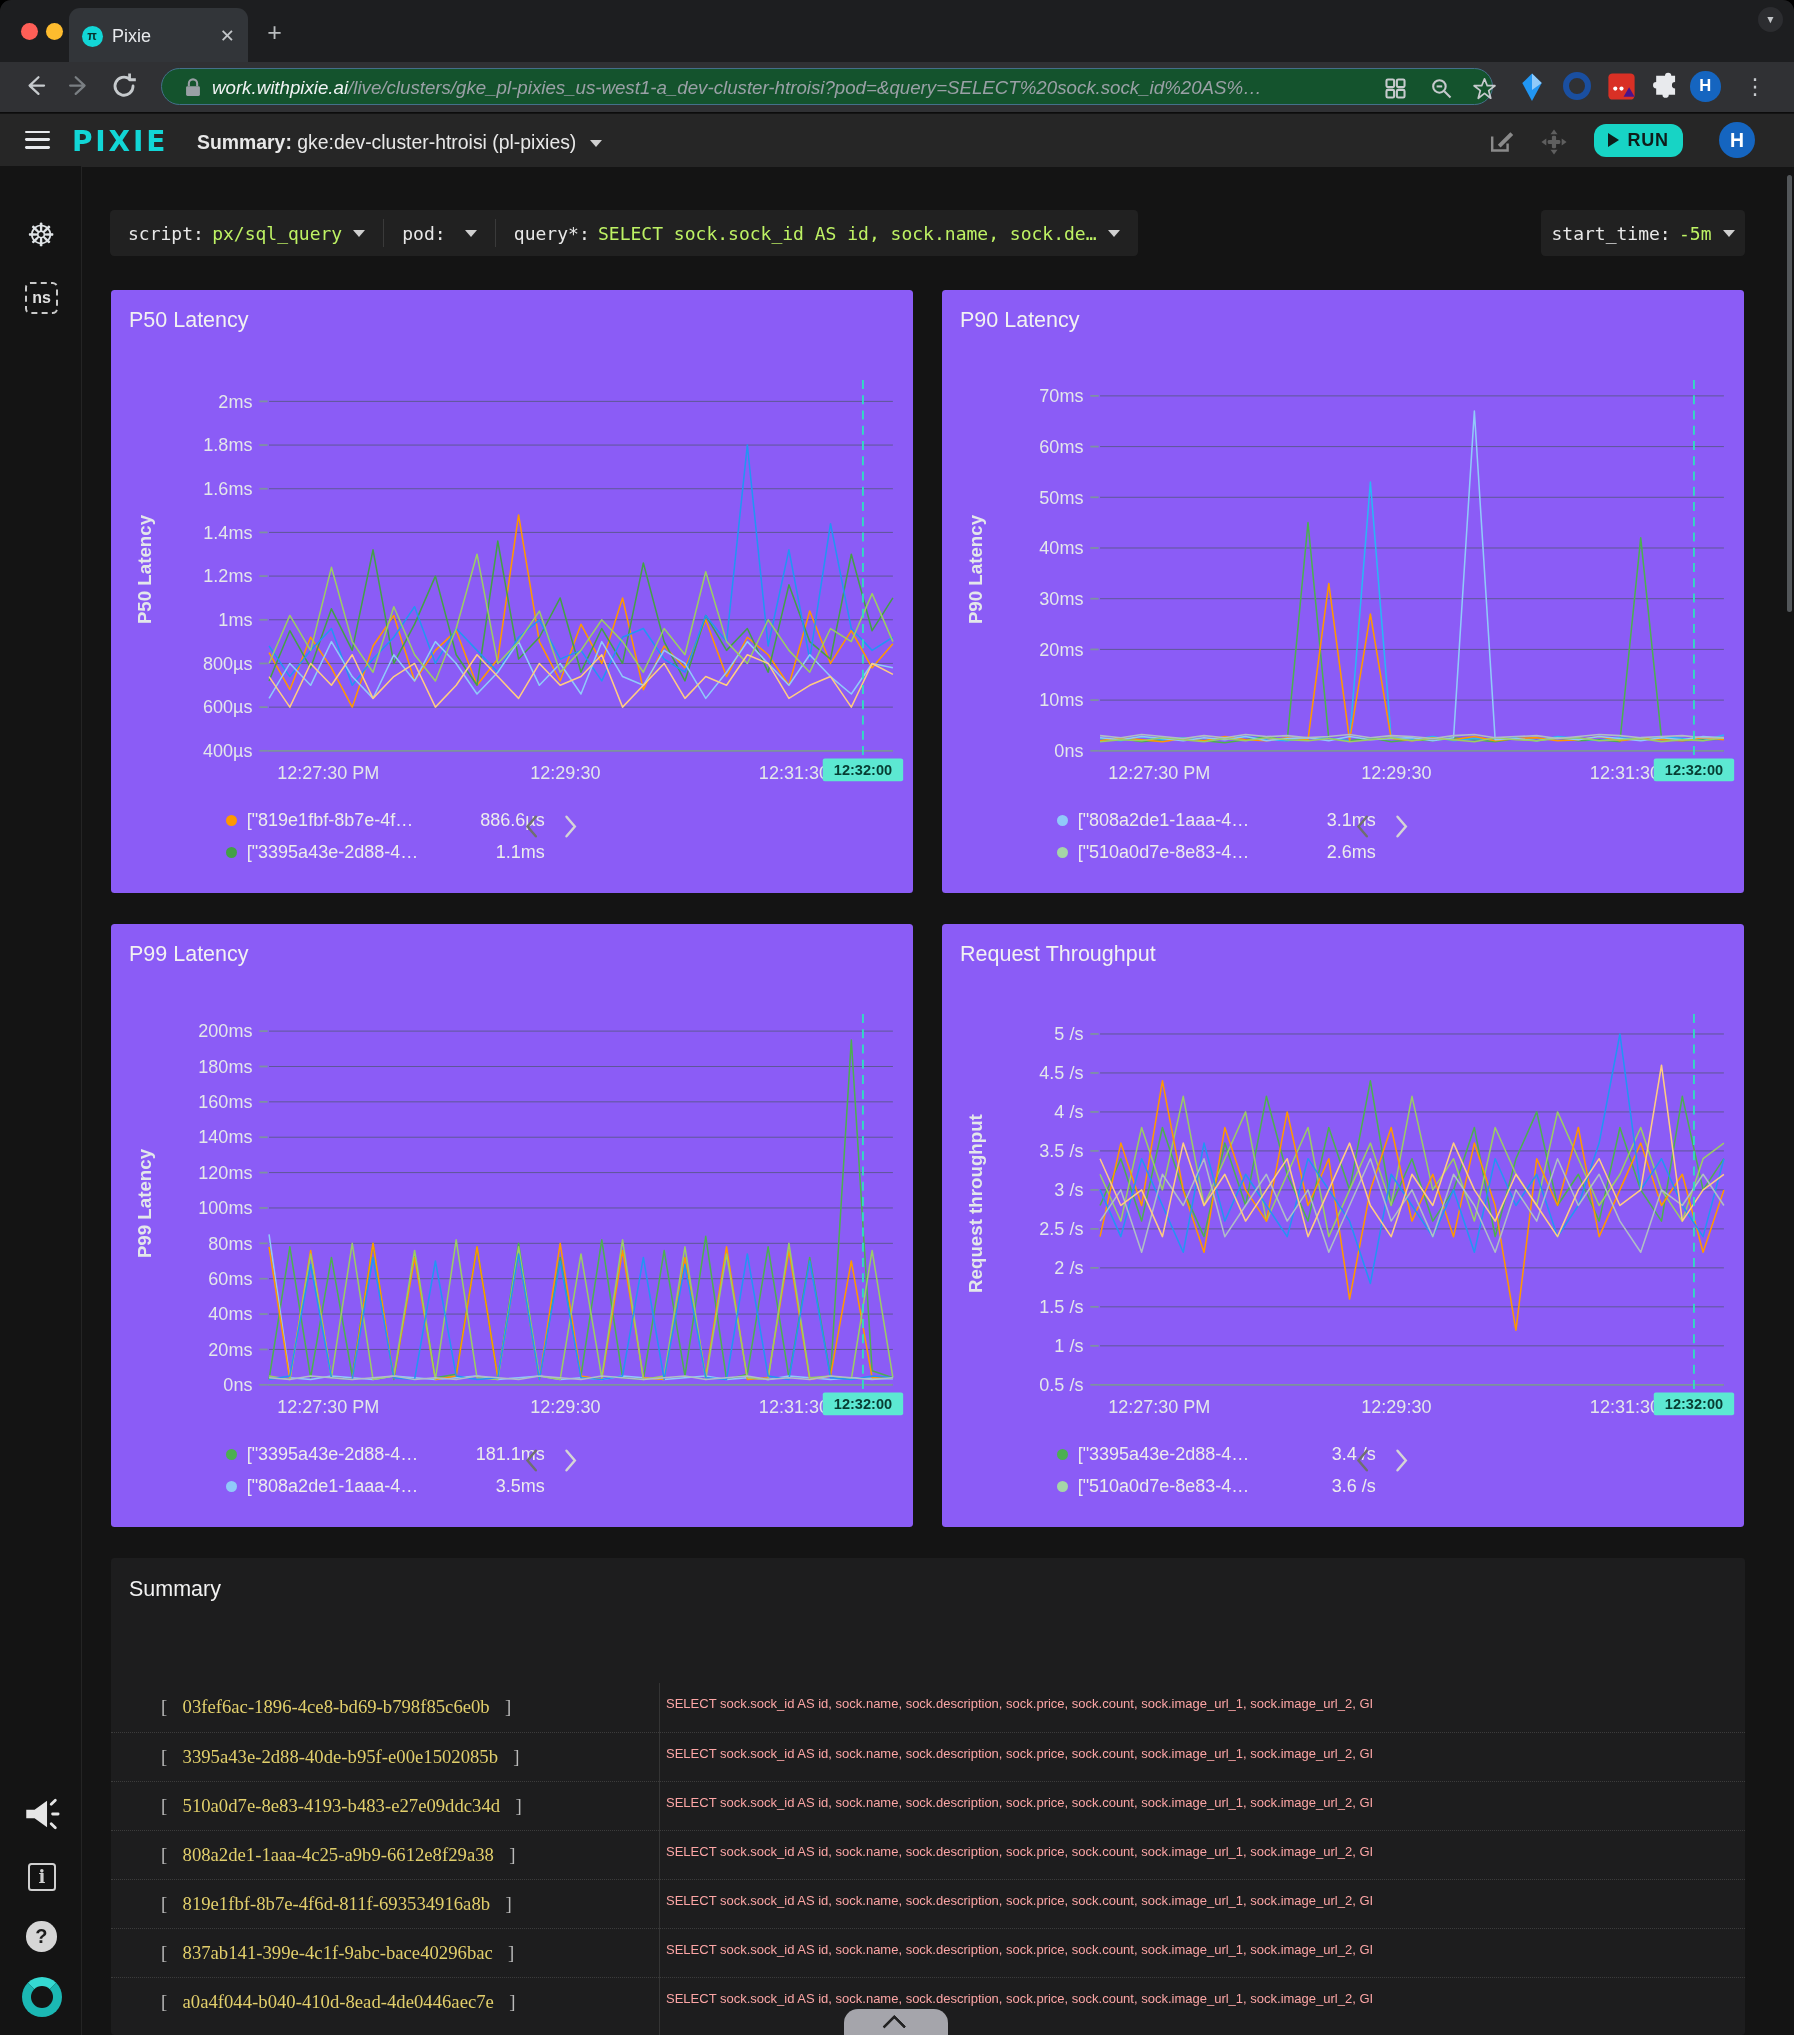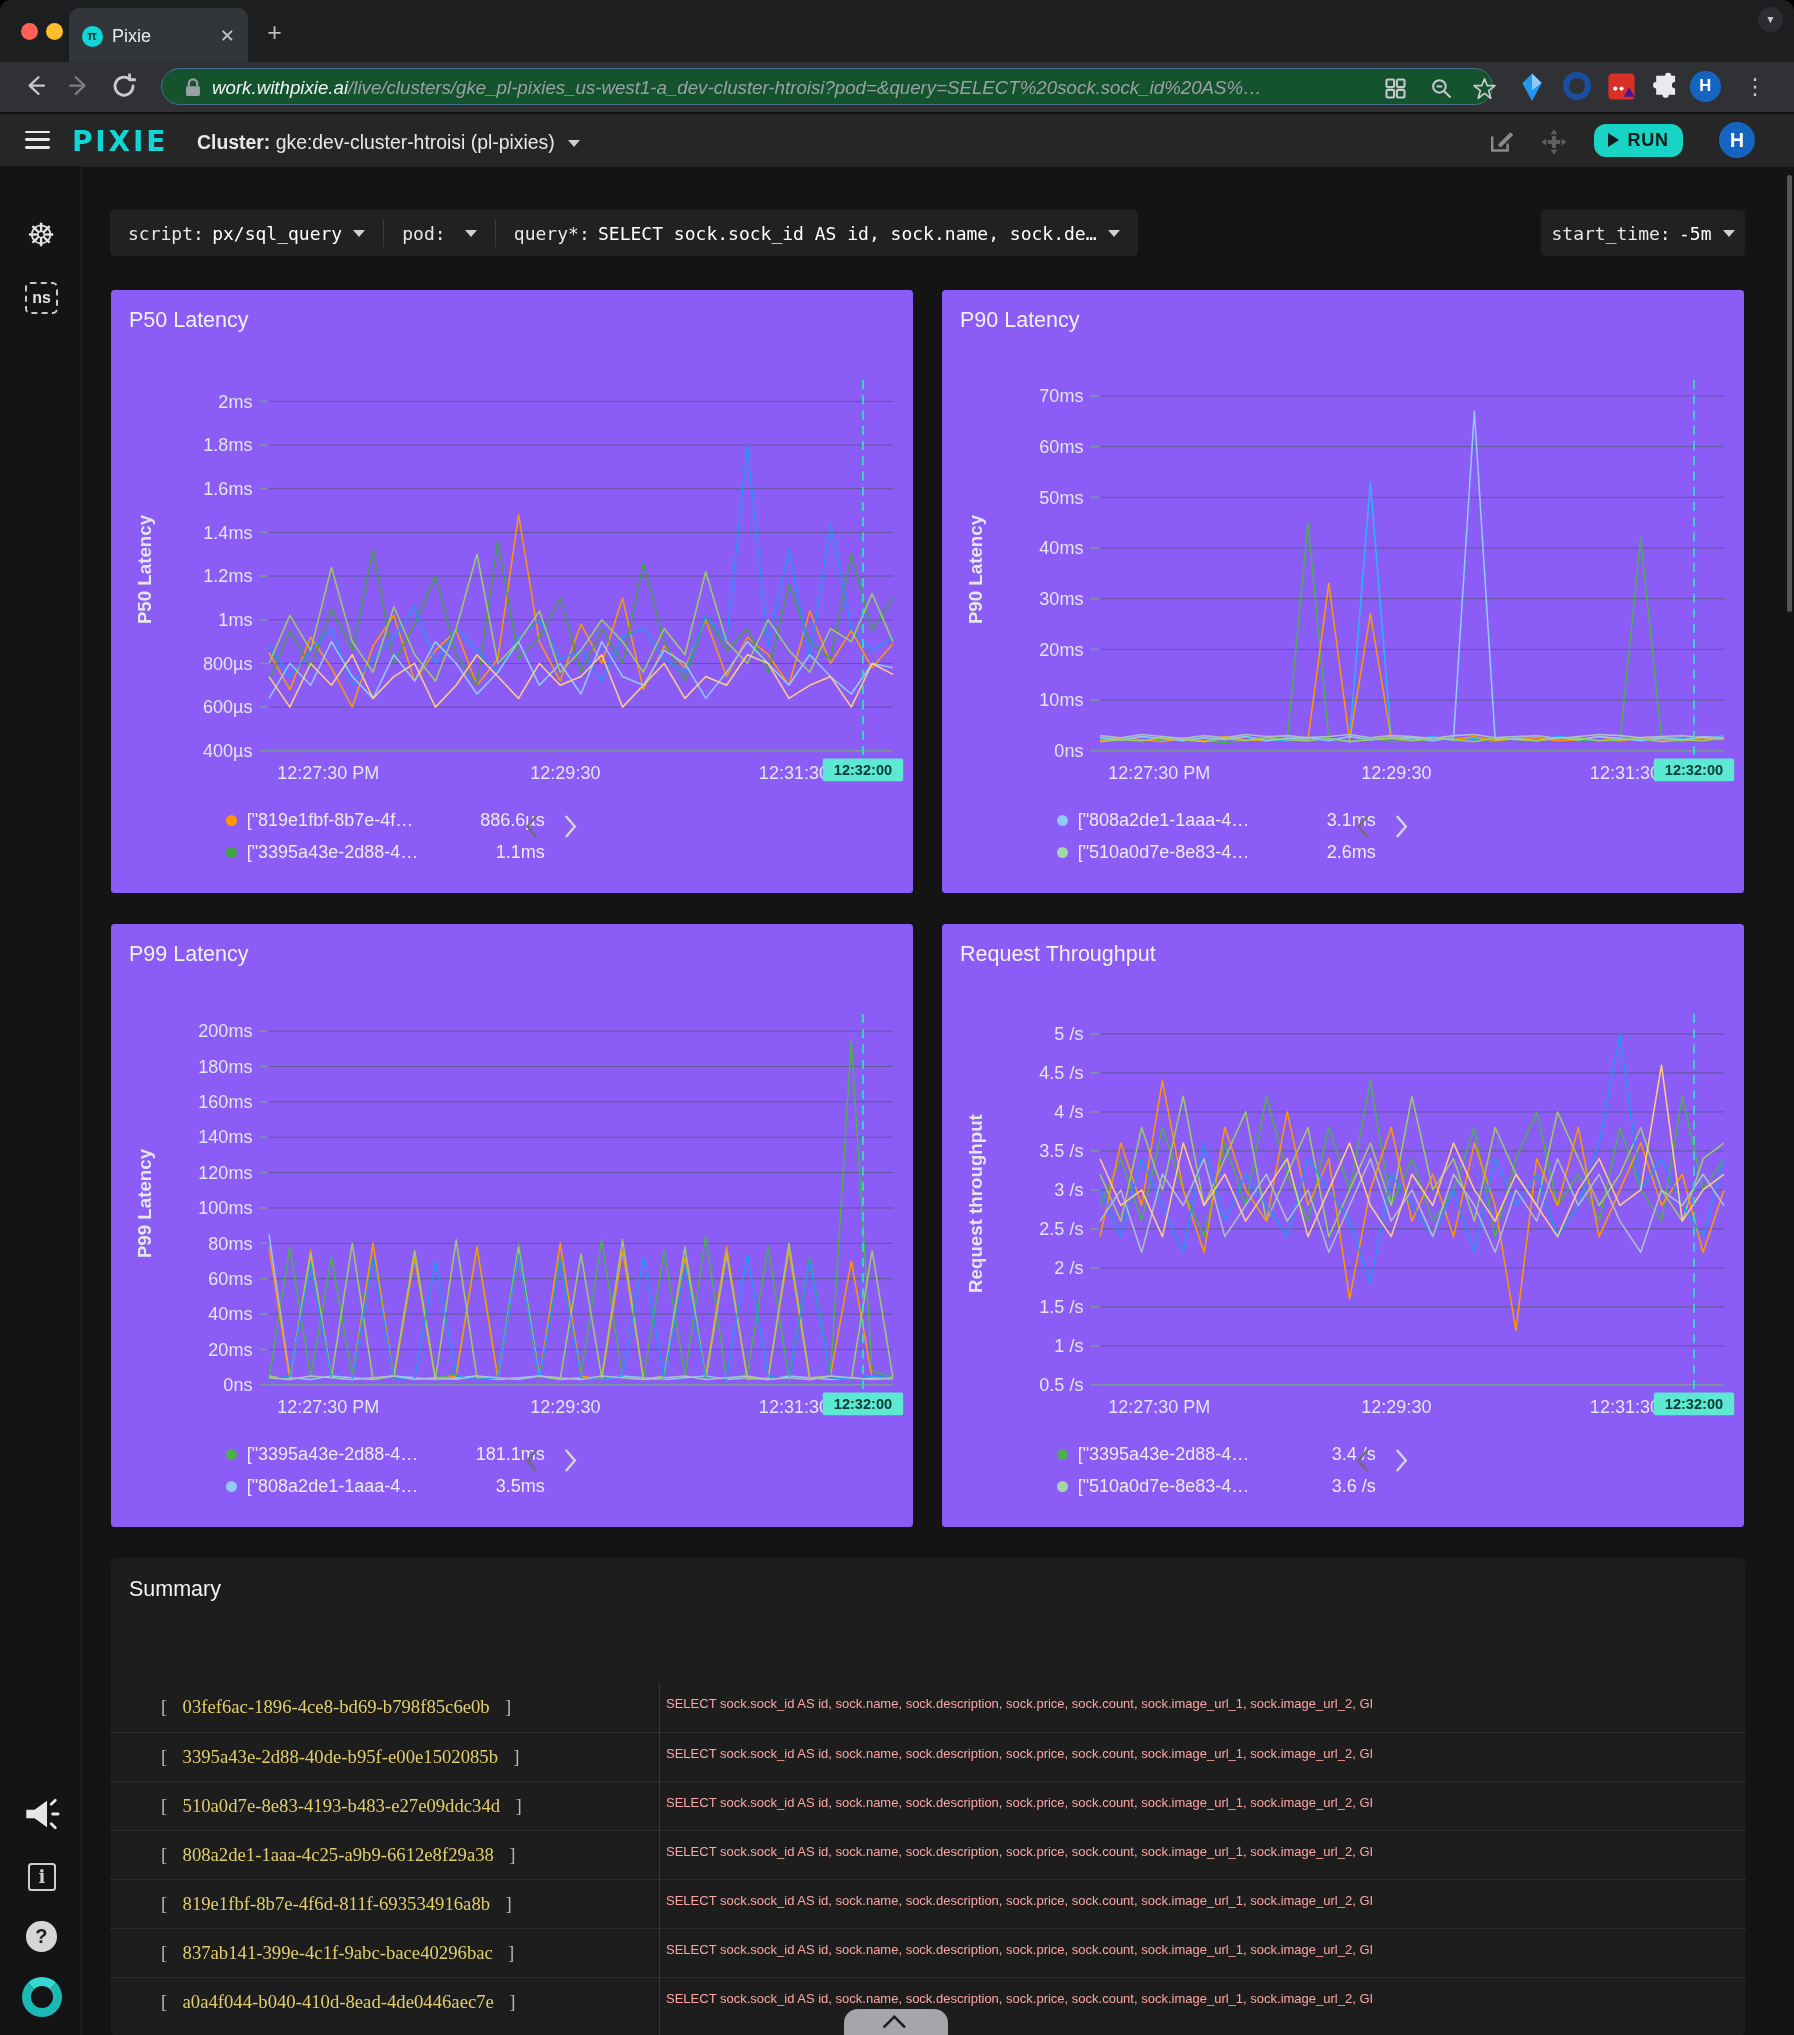--- a/index.html
+++ b/index.html
@@ -51,21 +51,21 @@
   .nsbox { position:absolute; left:25px; top:116px; width:33px; height:32px; border:2.1px dashed #c9c9c9; border-radius:5.5px; color:#e0e0e0; font-weight:bold; font-size:16px; text-align:center; line-height:28px; }
   .info-sq { position:absolute; left:28px; top:1697px; width:28px; height:28px; border:2.1px solid #d0d0d0; border-radius:3.5px; color:#d0d0d0; font-size:18px; font-weight:bold; text-align:center; line-height:23.6px; font-family:"DejaVu Serif", serif; }
   .help-c { position:absolute; left:26px; top:1755px; width:30.5px; height:30.5px; background:#d6d6d6; border-radius:50%; color:#1c1c1c; font-size:20px; font-weight:bold; text-align:center; line-height:30.5px; }
   .ring { position:absolute; left:22px; top:1811px; width:40px; height:40px; border:9px solid #1bb8b4; border-radius:50%; border-top-color:#35d9d2; }
 
   
   .qbar { position:absolute; left:110px; top:210px; height:46px; background:#212121; border-radius:4.2px; display:flex; align-items:center; font-family:"DejaVu Sans Mono", monospace; font-size:18px; }
   .qseg { padding:0 18px; display:flex; align-items:center; height:28px; }
   .qseg + .qseg { border-left:1.4px solid #3a3a3a;justify-content:space-between; }
   .qlabel { color:#e8e8e8; margin-right:8.3px; }
-  .qvalue { color:#ffffff; }
+  .qvalue { color:#bef264; }
   .qcaret { margin-left:11px; width:0; height:0; border-left:6.2px solid transparent; border-right:6.2px solid transparent; border-top:7.6px solid #d0d0d0; }
   .startbar { position:absolute; left:1541px; top:210px; width:204px; height:46px; background:#212121; border-radius:4.2px; display:flex; align-items:center; justify-content:center; font-family:"DejaVu Sans Mono", monospace; font-size:18px; }
 
   
   .chart-panel { position:absolute; width:802px; height:603px; background:#8b5cf6; border-radius:3.5px; }
   .pos-tl { left:111px; top:290px; }
   .pos-tr { left:942px; top:290px; }
   .pos-bl { left:111px; top:924px; }
   .pos-br { left:942px; top:924px; }
   .chart-title { position:absolute; left:18px; top:18px; font-size:21.5px; font-weight:500; color:#f2f2f2; }
@@ -176,21 +176,21 @@
   <div class="chrome-div"></div>
 
   <div class="appbar">
     <span class="burger">
         <i></i>
         <i></i>
         <i></i>
       </span>
     <span class="logo">PIXIE</span>
     <span class="cluster">
-      <b>Cluster:</b>
+      <b>Summary:</b>
       <span>gke:dev-cluster-htroisi (pl-pixies)</span>
       <span class="caret-down"></span>
     </span>
     <svg class="hd-ic" style="left:1488px" width="28" height="28" viewBox="0 0 40 40">
         <path d="M6 12 v20 h22 v-10" stroke="#8a8a8a" stroke-width="3.5" fill="none"></path>
         <path d="M14 24 L32 6 L36 10 L18 28 Z" fill="#8a8a8a"></path>
       </svg>
     <svg class="hd-ic" style="left:1540px" width="28" height="28" viewBox="0 0 40 40">
         <g fill="#5f5f5f">
           <path d="M20 2 l5 7 h-10 Z"></path>

